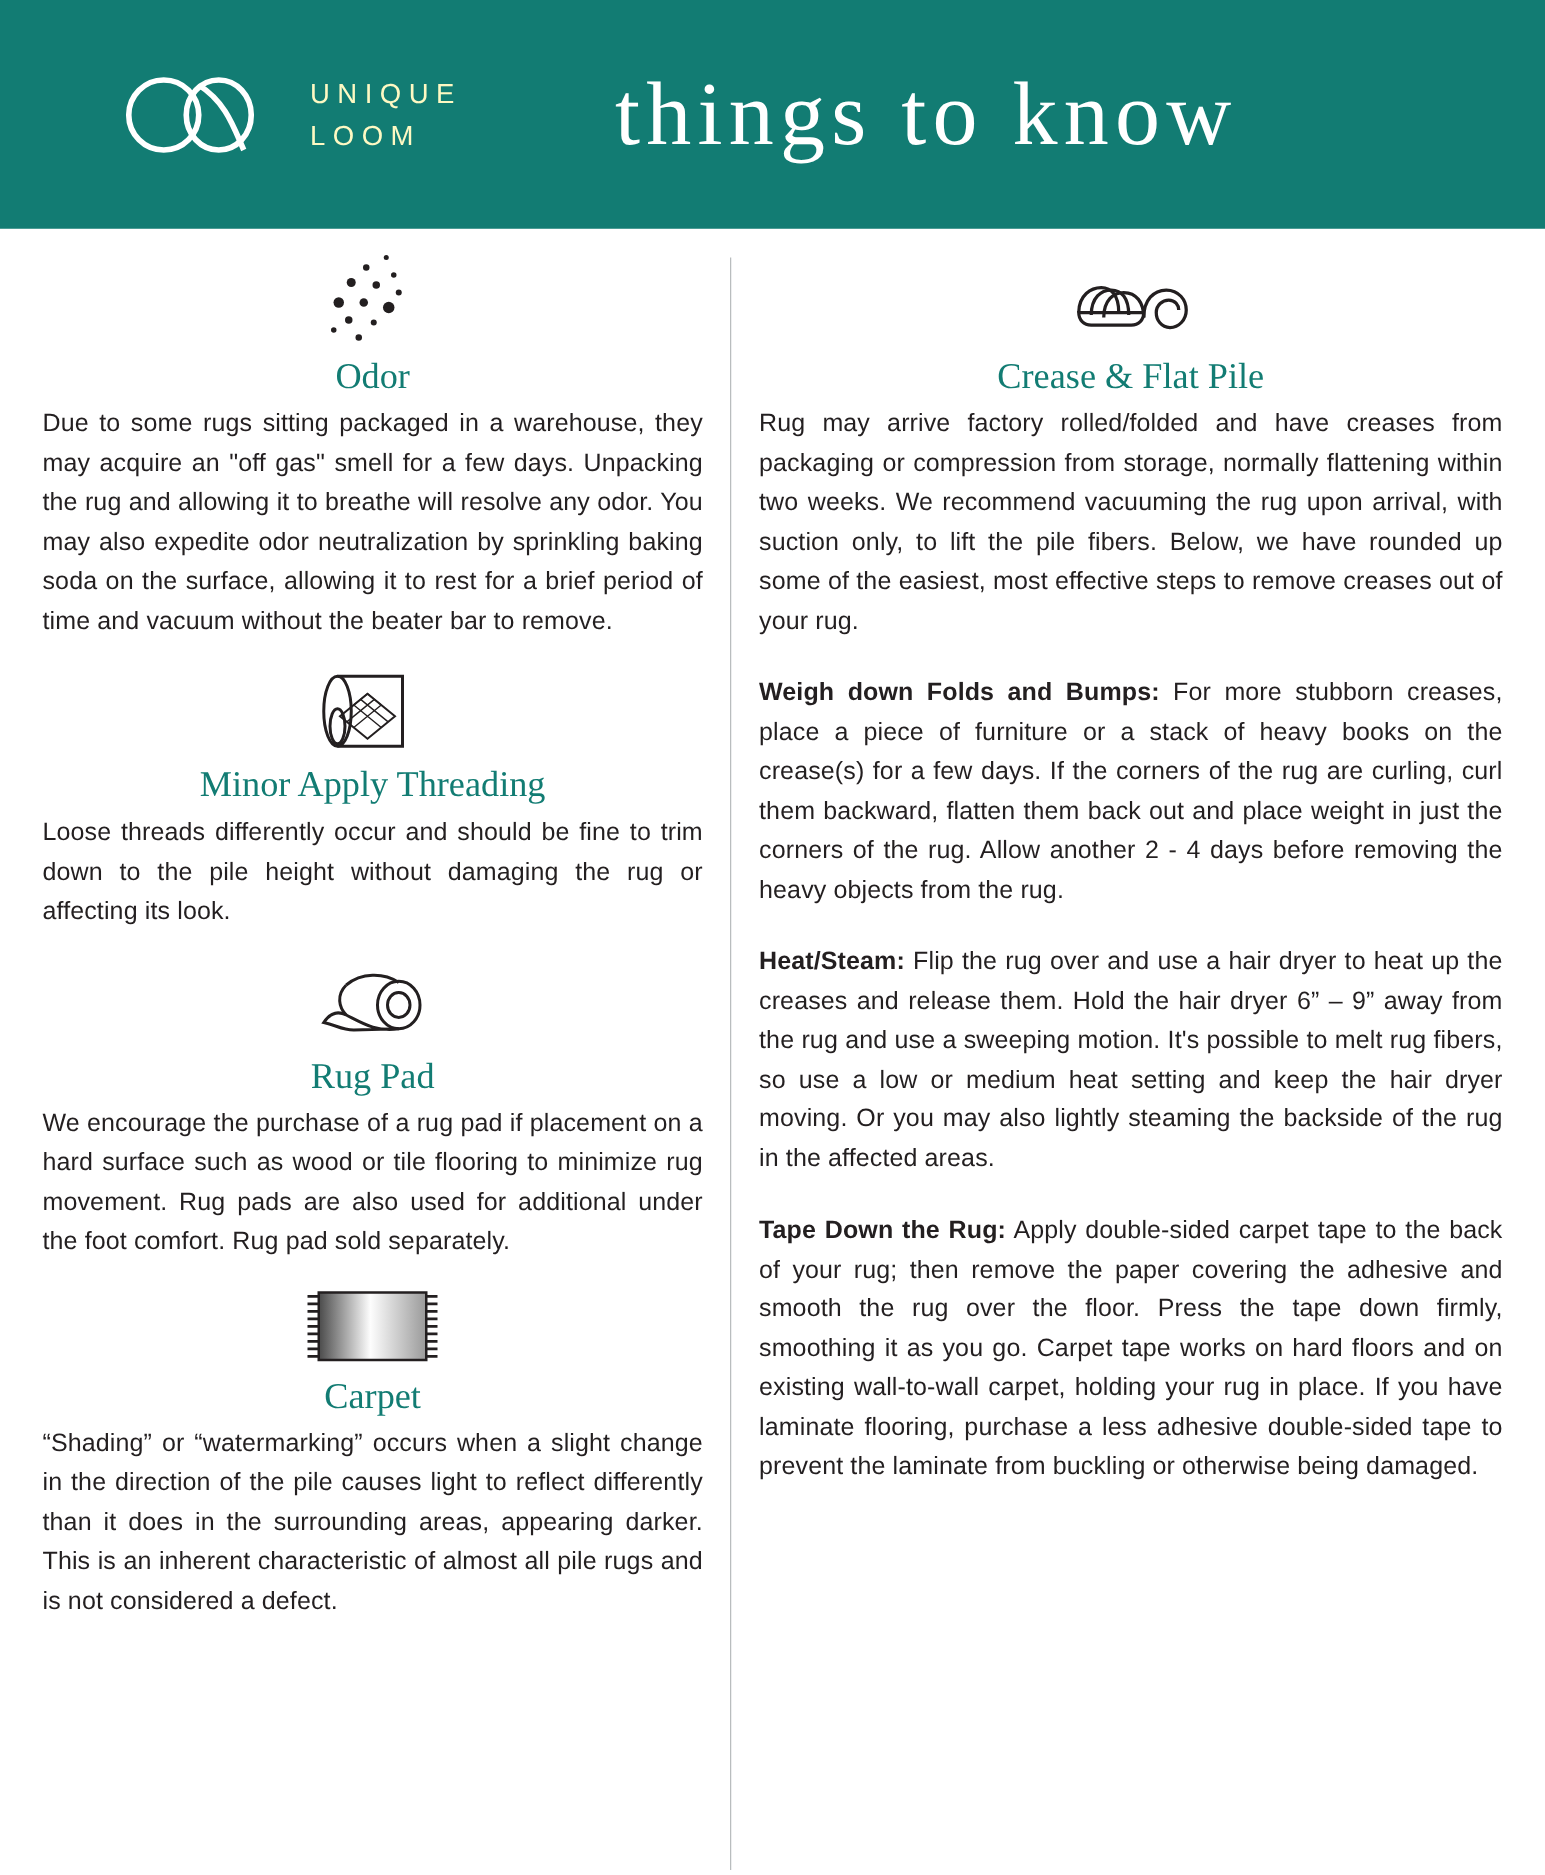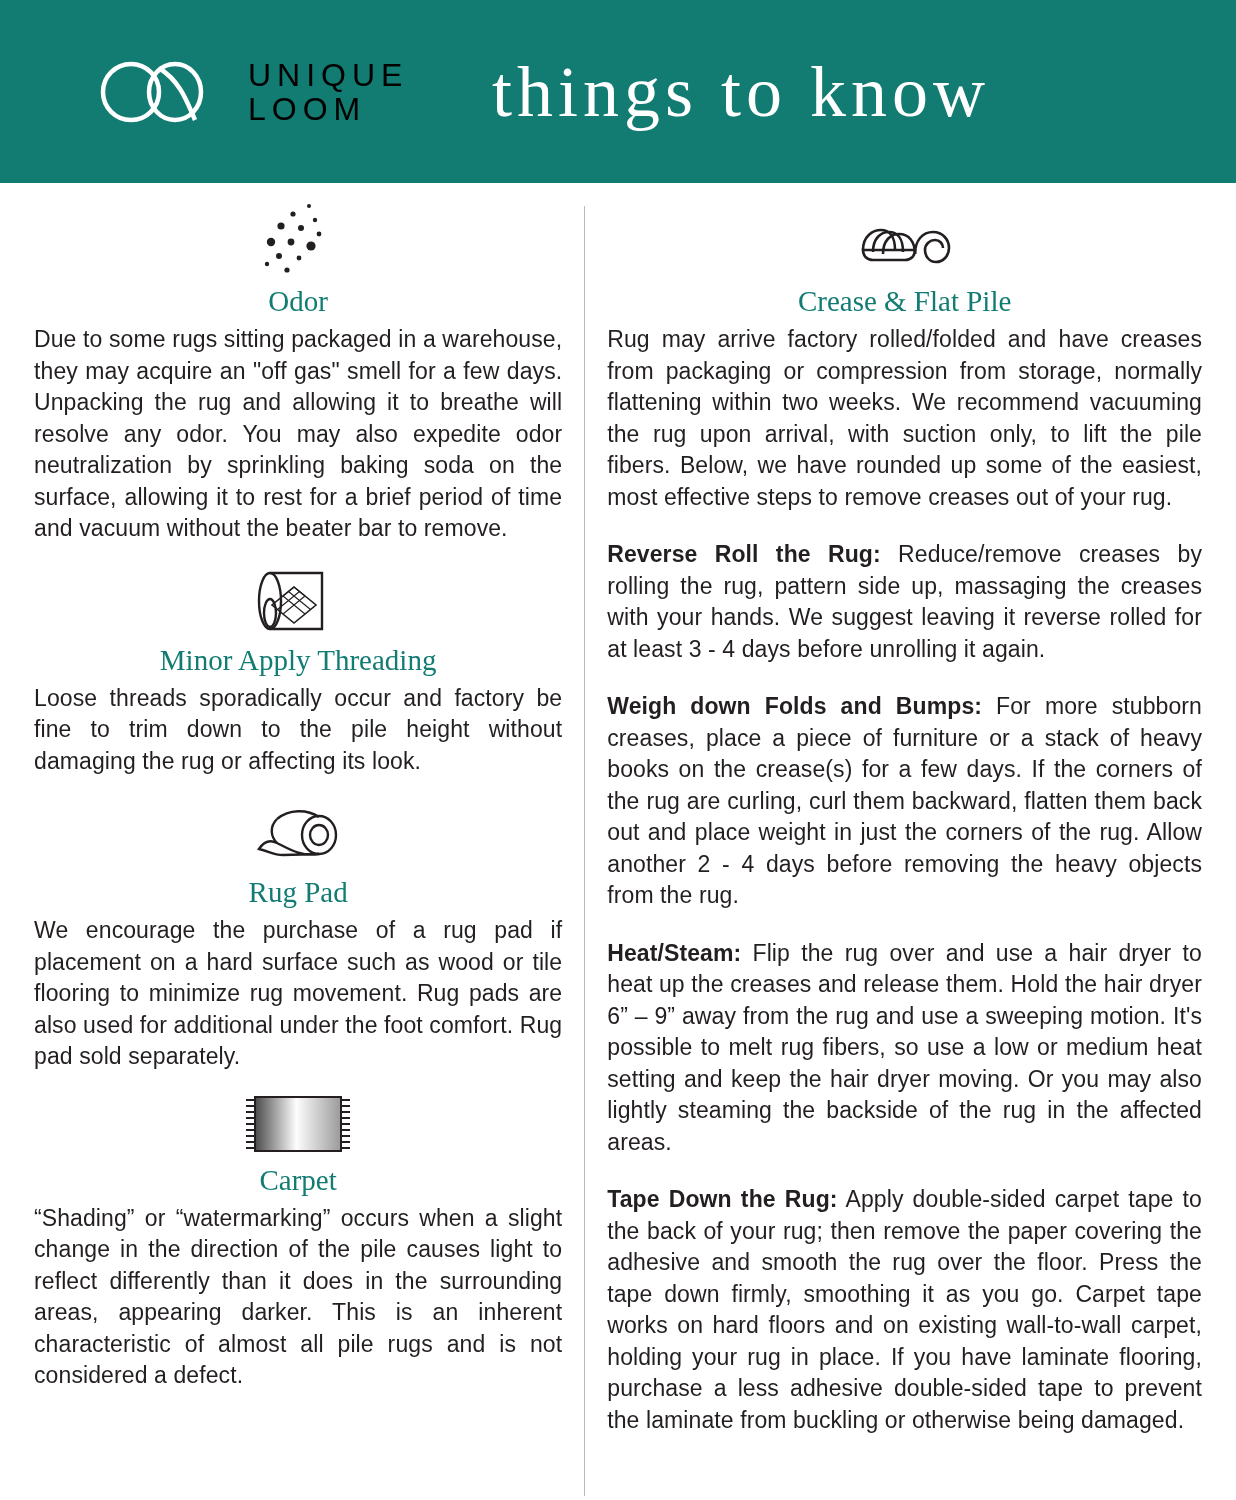--- a/index.html
+++ b/index.html
@@ -29,23 +29,23 @@
     display: flex;
     align-items: center;
     gap: 18px;
   }
   .brand-mark {
     width: 135px;
     height: 72px;
     flex: none;
   }
   .brand-name {
-    color: #000000;
+    color: #fef9c3;
     font-family: "Liberation Sans", sans-serif;
-    font-size: 32px;
+    font-size: 22px;
     line-height: 34px;
     letter-spacing: 6px;
     font-weight: 400;
   }
   .brand-name .l2 { display: block; }
   .header-title {
     position: absolute;
     left: 16px;
     right: 0;
     top: 50%;
@@ -99,21 +99,21 @@
     color: #127c73;
     font-family: "Liberation Serif", serif;
     font-size: 29px;
     line-height: 34px;
     margin: 2px 0 6px 0;
     font-weight: 400;
   }
 
   p.body {
     margin: 0 0 0 0;
-    font-size: 23px;
+    font-size: 20px;
     line-height: 31.5px;
     text-align: justify;
     color: #231f20;
     letter-spacing: 0.1px;
   }
   p.body + p.body { margin-top: 26px; }
   .lead { font-weight: bold; }
 
   .left-block { margin-bottom: 10px; }
 </style>
@@ -171,21 +171,21 @@
           <g fill="none" stroke="#231f20" stroke-width="2.4">
             <path d="M20 12 h52 v56 h-52"></path>
             <ellipse cx="20" cy="40" rx="11" ry="28"></ellipse>
             <ellipse cx="20" cy="52" rx="6" ry="14"></ellipse>
             <path d="M44 26 l22 18 l-22 18 l-22 -18 z" stroke-width="1.6"></path>
             <path d="M44 26 l-11 9 M44 26 l11 9 M33 35 l22 18 M55 35 l-22 18 M38.5 30.5 l22 18 M49.5 30.5 l-22 18" stroke-width="1.1"></path>
           </g>
         </svg>
       </div>
       <div class="section-title">Minor Apply Threading</div>
-      <p class="body">Loose threads sporadically occur and factory be fine to trim down to the pile height without damaging the rug or affecting its look.</p>
+      <p class="body">Loose threads differently occur and should be fine to trim down to the pile height without damaging the rug or affecting its look.</p>
     </div>
 
     <div class="left-block">
       <div class="icon-wrap">
         <svg width="110" height="76" viewBox="0 0 110 76">
           <g fill="none" stroke="#231f20" stroke-width="2.4">
             <path d="M34 22 C 46 12, 64 12, 76 20"></path>
             <ellipse cx="76" cy="38" rx="17" ry="19"></ellipse>
             <ellipse cx="76" cy="38" rx="9" ry="10"></ellipse>
             <path d="M76 57 C 58 60, 46 52, 34 46 C 26 42, 20 46, 16 52 C 26 54, 30 58, 40 58 Z"></path>
@@ -230,21 +230,20 @@
           <path d="M26 46 C 26 32, 34 26, 42 26 C 50 26, 56 32, 56 46"></path>
           <path d="M36 48 C 36 34, 44 28, 52 28 C 62 28, 68 36, 68 48"></path>
           <path d="M16 44 h52 c 0 6, -4 10, -10 10 h-32 c -6 0, -10 -4, -10 -10 z"></path>
           <path d="M68 48 C 68 34, 76 26, 86 26 C 96 26, 102 34, 102 42 C 102 50, 96 56, 89 56 C 82 56, 78 50, 78 44 C 78 38, 83 34, 88 34 C 93 34, 96 38, 96 42"></path>
         </g>
       </svg>
     </div>
     <div class="section-title">Crease &amp; Flat Pile</div>
     <p class="body">Rug may arrive factory rolled/folded and have creases from packaging or compression from storage, normally flattening within two weeks. We recommend vacuuming the rug upon arrival, with suction only, to lift the pile fibers. Below, we have rounded up some of the easiest, most effective steps to remove creases out of your rug.</p>
 
-    <p class="body"><span class="lead">Reverse Roll the Rug:</span><span> Reduce/remove creases by rolling the rug, pattern side up, massaging the creases with your hands. We suggest leaving it reverse rolled for at least 3 - 4 days before unrolling it again.</span></p>
 
     <p class="body"><span class="lead">Weigh down Folds and Bumps:</span><span> For more stubborn creases, place a piece of furniture or a stack of heavy books on the crease(s) for a few days. If the corners of the rug are curling, curl them backward, flatten them back out and place weight in just the corners of the rug. Allow another 2 - 4 days before removing the heavy objects from the rug.</span></p>
 
     <p class="body"><span class="lead">Heat/Steam:</span><span> Flip the rug over and use a hair dryer to heat up the creases and release them. Hold the hair dryer 6” – 9” away from the rug and use a sweeping motion. It's possible to melt rug fibers, so use a low or medium heat setting and keep the hair dryer moving. Or you may also lightly steaming the backside of the rug in the affected areas.</span></p>
 
     <p class="body"><span class="lead">Tape Down the Rug:</span><span> Apply double-sided carpet tape to the back of your rug; then remove the paper covering the adhesive and smooth the rug over the floor. Press the tape down firmly, smoothing it as you go. Carpet tape works on hard floors and on existing wall-to-wall carpet, holding your rug in place. If you have laminate flooring, purchase a less adhesive double-sided tape to prevent the laminate from buckling or otherwise being damaged.</span></p>
   </div>
 
 </div>
 

